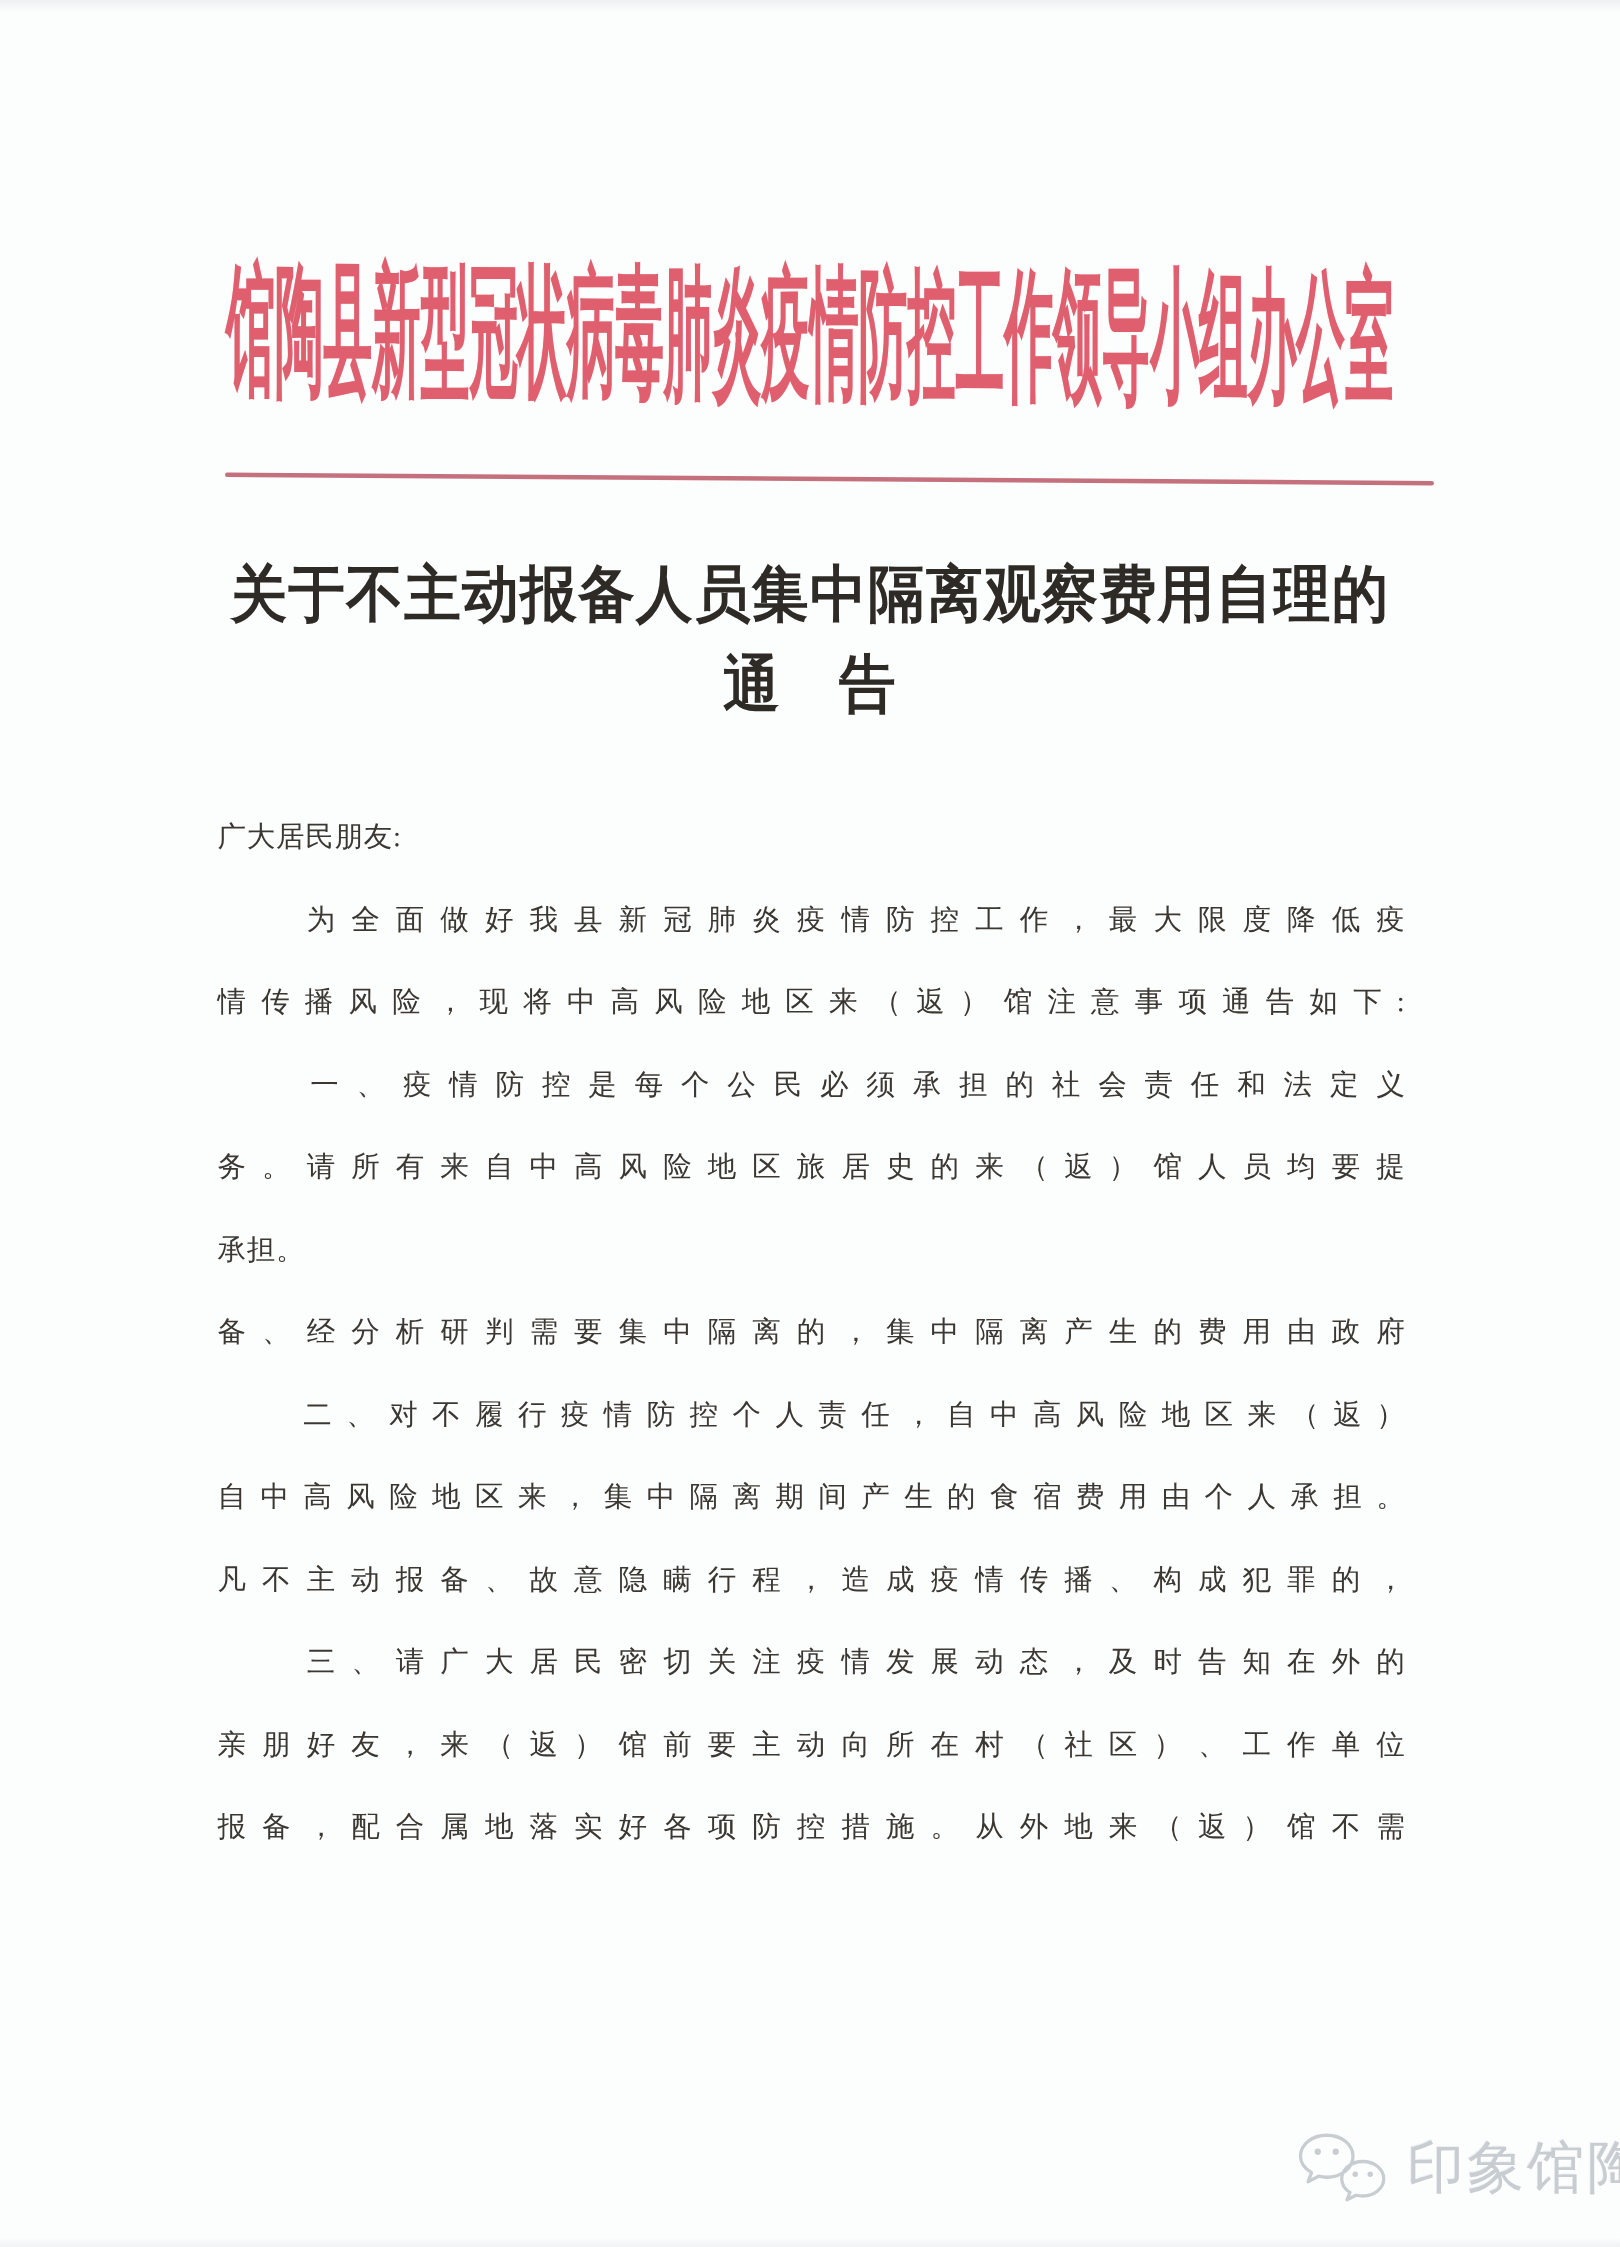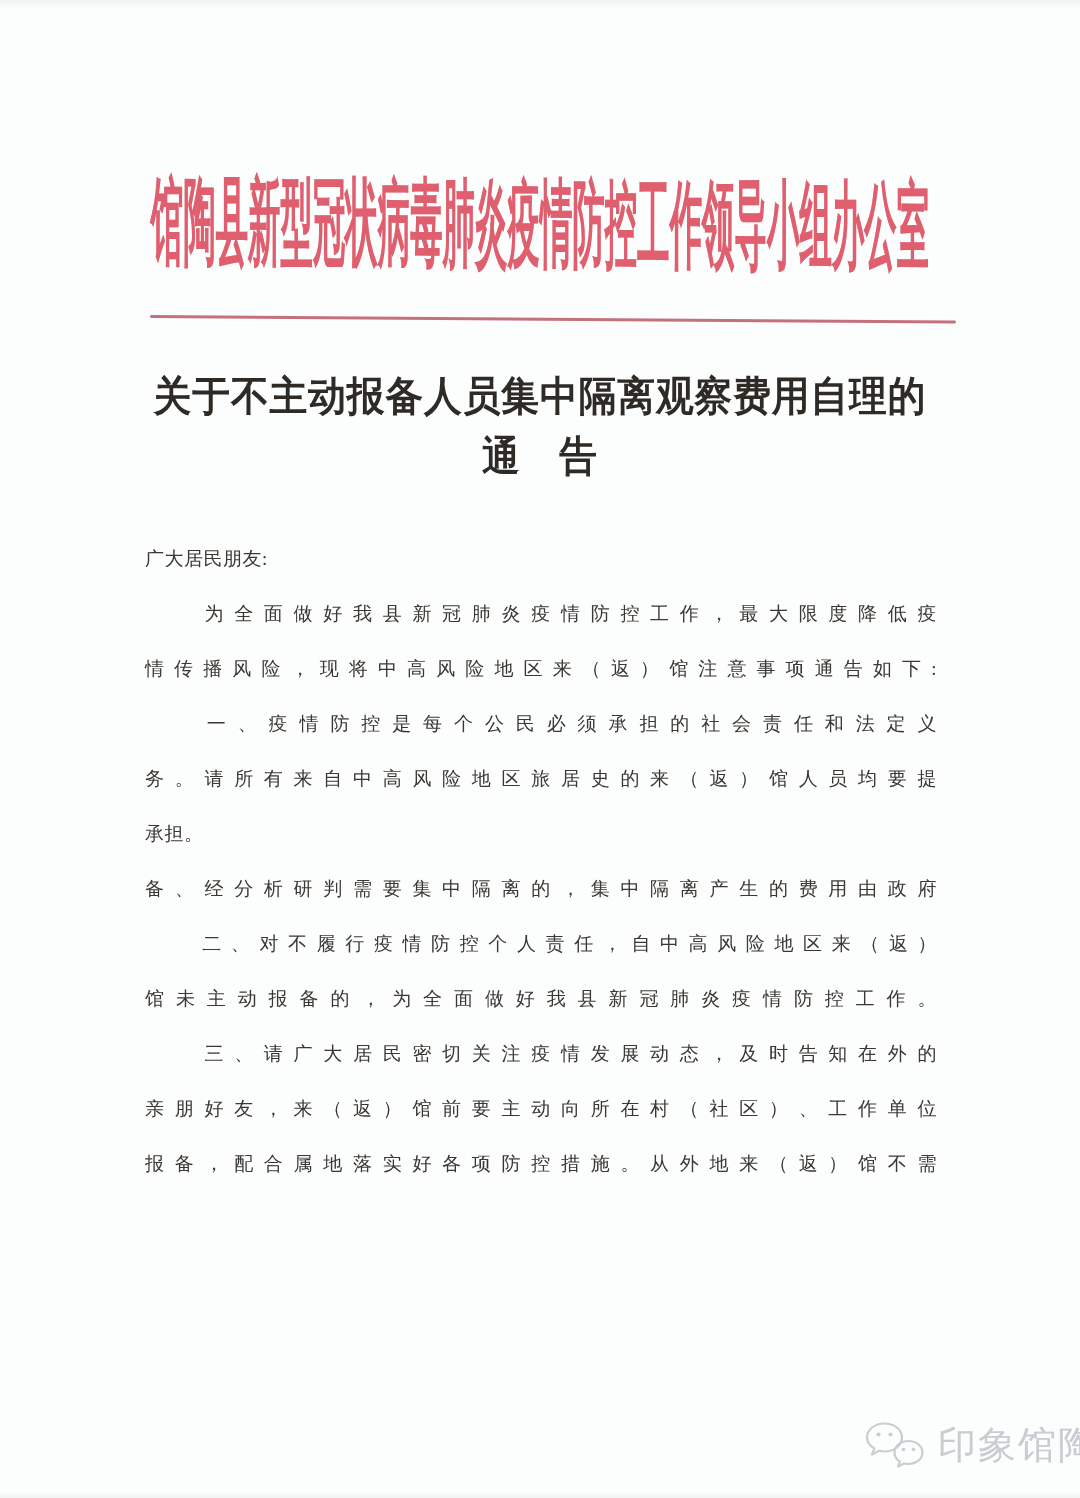--- a/index.html
+++ b/index.html
@@ -154,21 +154,22 @@
 
   <div class="doc-body">
       <div class="body-line">广大居民朋友:</div>
       <div class="body-line fill">　　为全面做好我县新冠肺炎疫情防控工作，最大限度降低疫</div>
       <div class="body-line fill">情传播风险，现将中高风险地区来（返）馆注意事项通告如下:</div>
       <div class="body-line fill">　　一、疫情防控是每个公民必须承担的社会责任和法定义</div>
       <div class="body-line fill">务。请所有来自中高风险地区旅居史的来（返）馆人员均要提</div>
       <div class="body-line">承担。</div>
       <div class="body-line fill">备、经分析研判需要集中隔离的，集中隔离产生的费用由政府</div>
       <div class="body-line fill">　　二、对不履行疫情防控个人责任，自中高风险地区来（返）</div>
-      <div class="body-line fill">馆未主动报备的，为全面做好我县新冠肺炎疫情防控工作。</div>
+      <div class="body-line fill">自中高风险地区来，集中隔离期间产生的食宿费用由个人承担。</div>
+      <div class="body-line fill">凡不主动报备、故意隐瞒行程，造成疫情传播、构成犯罪的，</div>
       <div class="body-line fill">　　三、请广大居民密切关注疫情发展动态，及时告知在外的</div>
       <div class="body-line fill">亲朋好友，来（返）馆前要主动向所在村（社区）、工作单位</div>
       <div class="body-line fill">报备，配合属地落实好各项防控措施。从外地来（返）馆不需</div>
     </div>
 
   <div class="watermark">
     <span class="wechat-icon">
       <svg width="62" height="50" viewBox="0 0 62 50" xmlns="http://www.w3.org/2000/svg">
         <g fill="none" stroke="#c6cbd0" stroke-width="2.2" stroke-linejoin="round" stroke-linecap="round">
           <path d="M38 16.5 C38 24.5 30.2 30.5 20.5 30.5 C18.6 30.5 16.8 30.3 15.1 29.8 L8 33.5 L10.4 27.4 C5.9 24.8 3 20.9 3 16.5 C3 8.5 10.8 2.5 20.5 2.5 C30.2 2.5 38 8.5 38 16.5 Z"></path>

